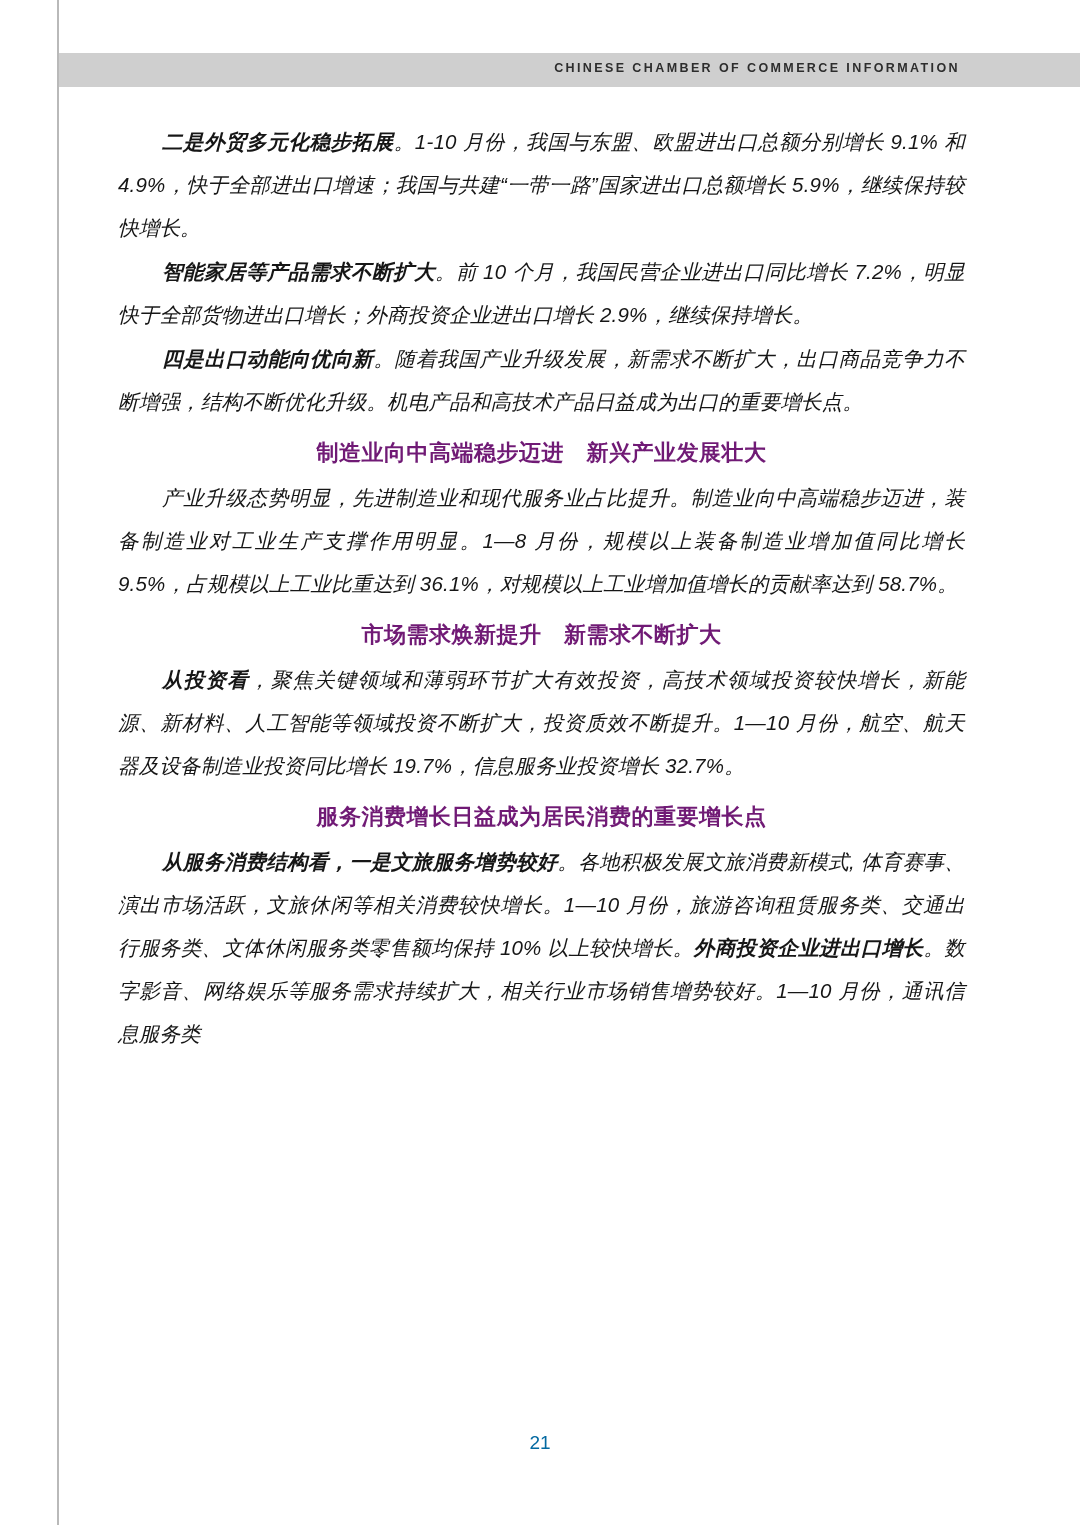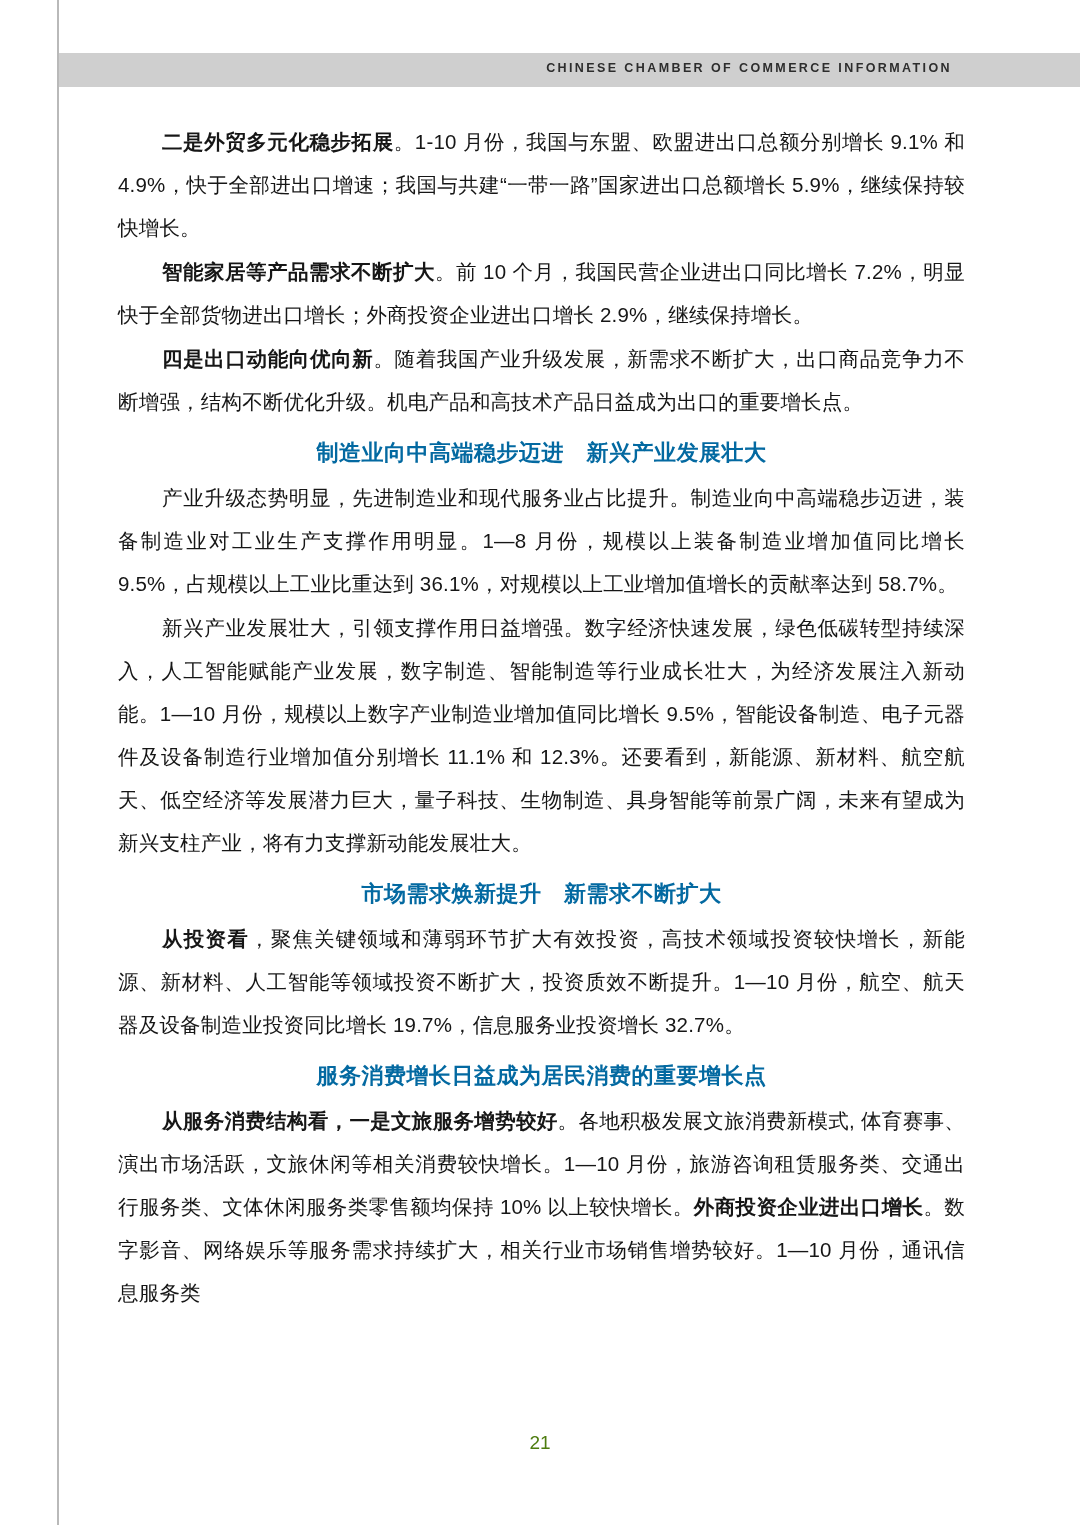--- a/index.html
+++ b/index.html
@@ -34,21 +34,21 @@
   .header-band {
     position: absolute;
     left: 59px;
     top: 53px;
     width: 1021px;
     height: 34px;
     background: #cfcfcf;
   }
   .header-band-inner {
     position: absolute;
-    right: 128px;
+    right: 120px;
     top: 61px;
     font-size: 12.5px;
     letter-spacing: 2.4px;
     color: #2d2d2d;
     font-weight: bold;
     font-family: "Liberation Sans", sans-serif;
   }
   .content {
     position: absolute;
     left: 118px;
@@ -60,42 +60,43 @@
     font-size: 20.5px;
     line-height: 43px;
     text-align: justify;
     text-justify: inter-ideograph;
     font-family: "Liberation Sans", sans-serif;
     color: #161616;
     letter-spacing: 0.2px;
   }
   p.body-par.indent {
     text-indent: 44px;
+    font-style: italic;
   }
   h2.section-head {
     margin: 8px 0 2px 0;
     font-size: 22px;
     line-height: 43px;
     text-align: center;
     font-weight: bold;
     font-family: "Liberation Sans", sans-serif;
-    color: #0369a1;
+    color: #701a75;
     letter-spacing: 0.5px;
   }
   .b {
     font-weight: bold;
   }
   .pagenum {
     position: absolute;
     left: 0;
     top: 1432px;
     width: 1080px;
     text-align: center;
     font-size: 19px;
-    color: #4d7c0f;
+    color: #0369a1;
     font-family: "Liberation Sans", sans-serif;
   }
 </style>
 </head>
 <body>
 
 <div class="page">
 
   <div class="left-rule"></div>
 
@@ -107,21 +108,20 @@
     <p class="body-par indent"><span class="b">二是外贸多元化稳步拓展</span><span>。1-10 月份，我国与东盟、欧盟进出口总额分别增长 9.1% 和 4.9%，快于全部进出口增速；我国与共建“一带一路”国家进出口总额增长 5.9%，继续保持较快增长。</span></p>
 
     <p class="body-par indent"><span class="b">智能家居等产品需求不断扩大</span><span>。前 10 个月，我国民营企业进出口同比增长 7.2%，明显快于全部货物进出口增长；外商投资企业进出口增长 2.9%，继续保持增长。</span></p>
 
     <p class="body-par indent"><span class="b">四是出口动能向优向新</span><span>。随着我国产业升级发展，新需求不断扩大，出口商品竞争力不断增强，结构不断优化升级。机电产品和高技术产品日益成为出口的重要增长点。</span></p>
 
     <h2 class="section-head">制造业向中高端稳步迈进　新兴产业发展壮大</h2>
 
     <p class="body-par indent">产业升级态势明显，先进制造业和现代服务业占比提升。制造业向中高端稳步迈进，装备制造业对工业生产支撑作用明显。1—8 月份，规模以上装备制造业增加值同比增长 9.5%，占规模以上工业比重达到 36.1%，对规模以上工业增加值增长的贡献率达到 58.7%。</p>
 
-    <p class="body-par indent">新兴产业发展壮大，引领支撑作用日益增强。数字经济快速发展，绿色低碳转型持续深入，人工智能赋能产业发展，数字制造、智能制造等行业成长壮大，为经济发展注入新动能。1—10 月份，规模以上数字产业制造业增加值同比增长 9.5%，智能设备制造、电子元器件及设备制造行业增加值分别增长 11.1% 和 12.3%。还要看到，新能源、新材料、航空航天、低空经济等发展潜力巨大，量子科技、生物制造、具身智能等前景广阔，未来有望成为新兴支柱产业，将有力支撑新动能发展壮大。</p>
 
     <h2 class="section-head">市场需求焕新提升　新需求不断扩大</h2>
 
 
     <p class="body-par indent"><span class="b">从投资看</span><span>，聚焦关键领域和薄弱环节扩大有效投资，高技术领域投资较快增长，新能源、新材料、人工智能等领域投资不断扩大，投资质效不断提升。1—10 月份，航空、航天器及设备制造业投资同比增长 19.7%，信息服务业投资增长 32.7%。</span></p>
 
 
     <h2 class="section-head">服务消费增长日益成为居民消费的重要增长点</h2>
 
     <p class="body-par indent"><span class="b">从服务消费结构看，一是文旅服务增势较好</span><span>。各地积极发展文旅消费新模式, 体育赛事、演出市场活跃，文旅休闲等相关消费较快增长。1—10 月份，旅游咨询租赁服务类、交通出行服务类、文体休闲服务类零售额均保持 10% 以上较快增长。</span><span class="b">外商投资企业进出口增长</span><span>。数字影音、网络娱乐等服务需求持续扩大，相关行业市场销售增势较好。1—10 月份，通讯信息服务类</span></p>

